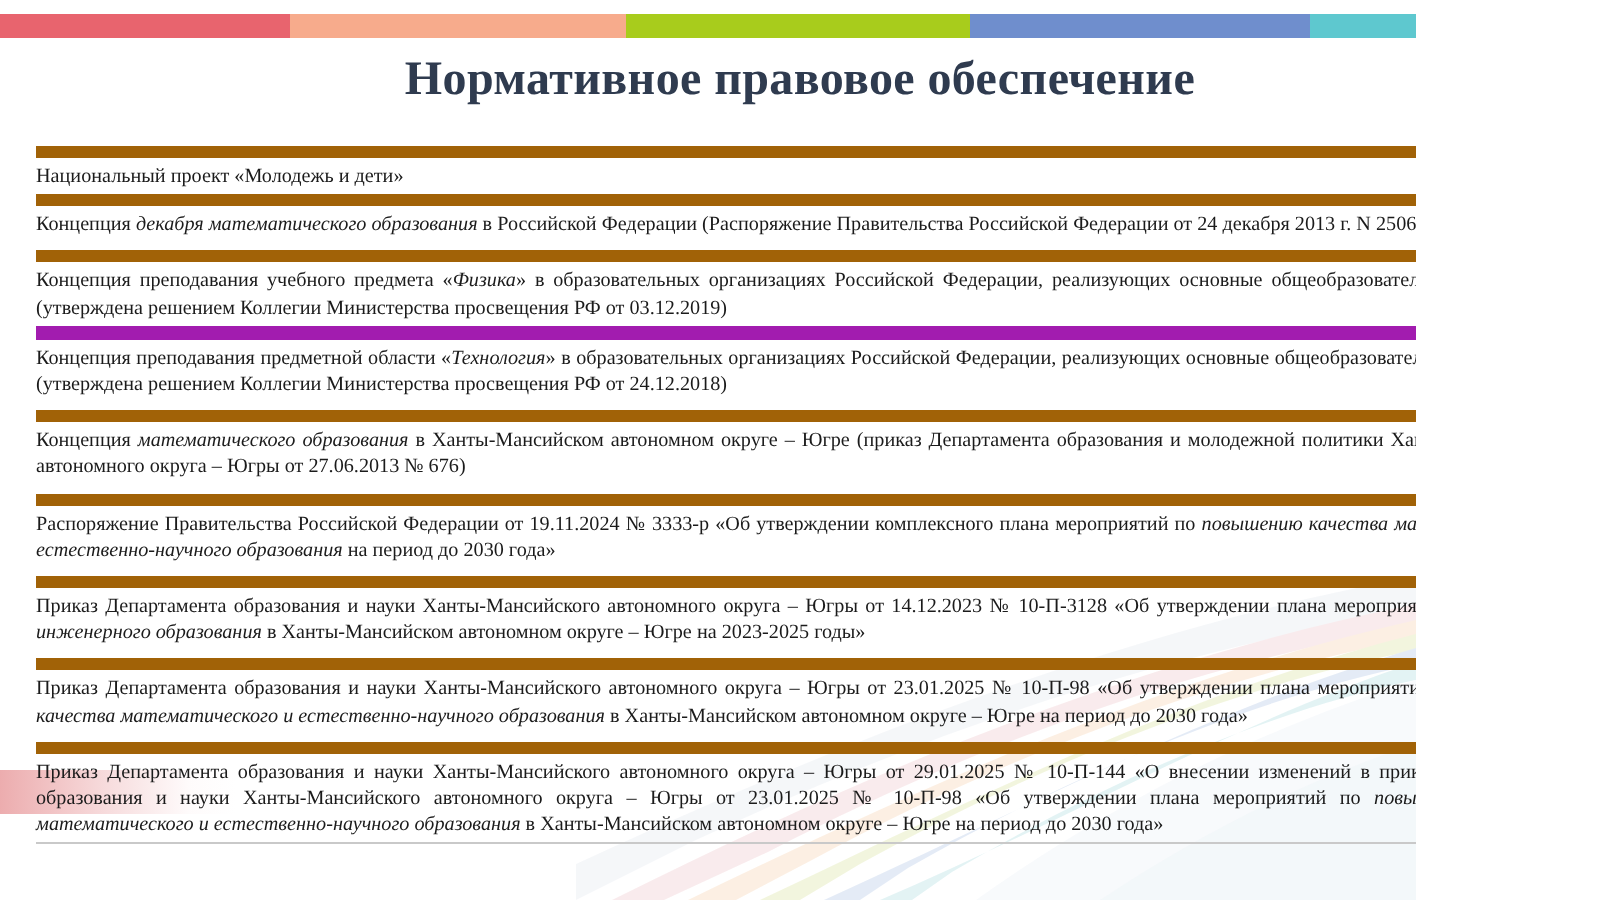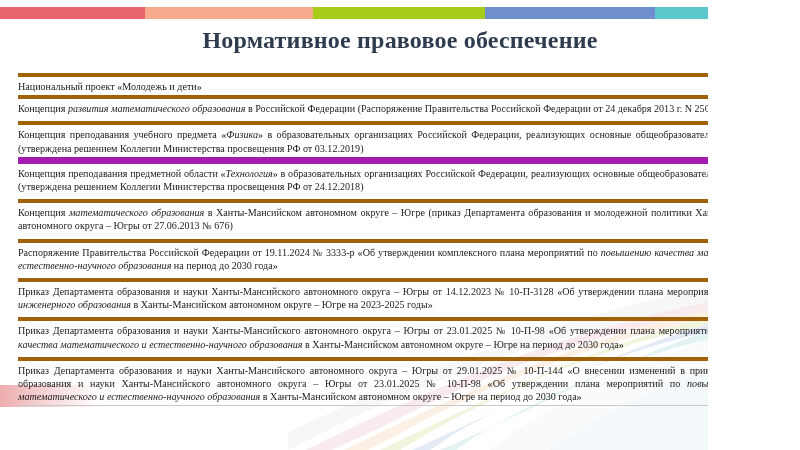--- a/index.html
+++ b/index.html
@@ -74,21 +74,21 @@
   
   .doclist {
     position: absolute;
     left: 18px;
     top: 73px;
     width: 766px;
     z-index: 1;
   }
   .row {
     position: relative;
-    border-top: 4px solid #a16207;
+    border-top: 6px solid #a16207;
     padding: 3px 0 2px 0;
     font-size: 10.1px;
     line-height: 13.2px;
     color: #1b1b1b;
     text-align: justify;
     text-justify: inter-word;
   }
   .row:last-child { border-bottom: 1px solid #c9c9c9; }
   .row .txt { display: block; }
   .row.nogap { border-top: 7px solid #a21caf; }
@@ -128,21 +128,21 @@
     </svg>
   </div>
 
   <div class="title">Нормативное правовое обеспечение</div>
 
   <div class="doclist">
       <div class="row" id="doc-1">
         <span class="txt">Национальный проект «Молодежь и дети»</span>
       </div>
       <div class="row" id="doc-2">
-        <span class="txt">Концепция <em>развития математического образования</em> в Российской Федерации (Распоряжение Правительства Российской Федерации от 24 декабря 2013 г. N 2506-р)</span>
+        <span class="txt">Концепция <em>декабря математического образования</em> в Российской Федерации (Распоряжение Правительства Российской Федерации от 24 декабря 2013 г. N 2506-р)</span>
       </div>
       <div class="group-gap"></div>
       <div class="row" id="doc-3">
         <span class="txt">Концепция преподавания учебного предмета «<em>Физика</em>» в образовательных организациях Российской Федерации, реализующих основные общеобразовательные программы (утверждена решением Коллегии Министерства просвещения РФ от 03.12.2019)</span>
       </div>
       <div class="row nogap" id="doc-4">
         <span class="txt">Концепция преподавания предметной области «<em>Технология</em>» в образовательных организациях Российской Федерации, реализующих основные общеобразовательные программы (утверждена решением Коллегии Министерства просвещения РФ от 24.12.2018)</span>
       </div>
       <div class="group-gap"></div>
       <div class="row" id="doc-5">

